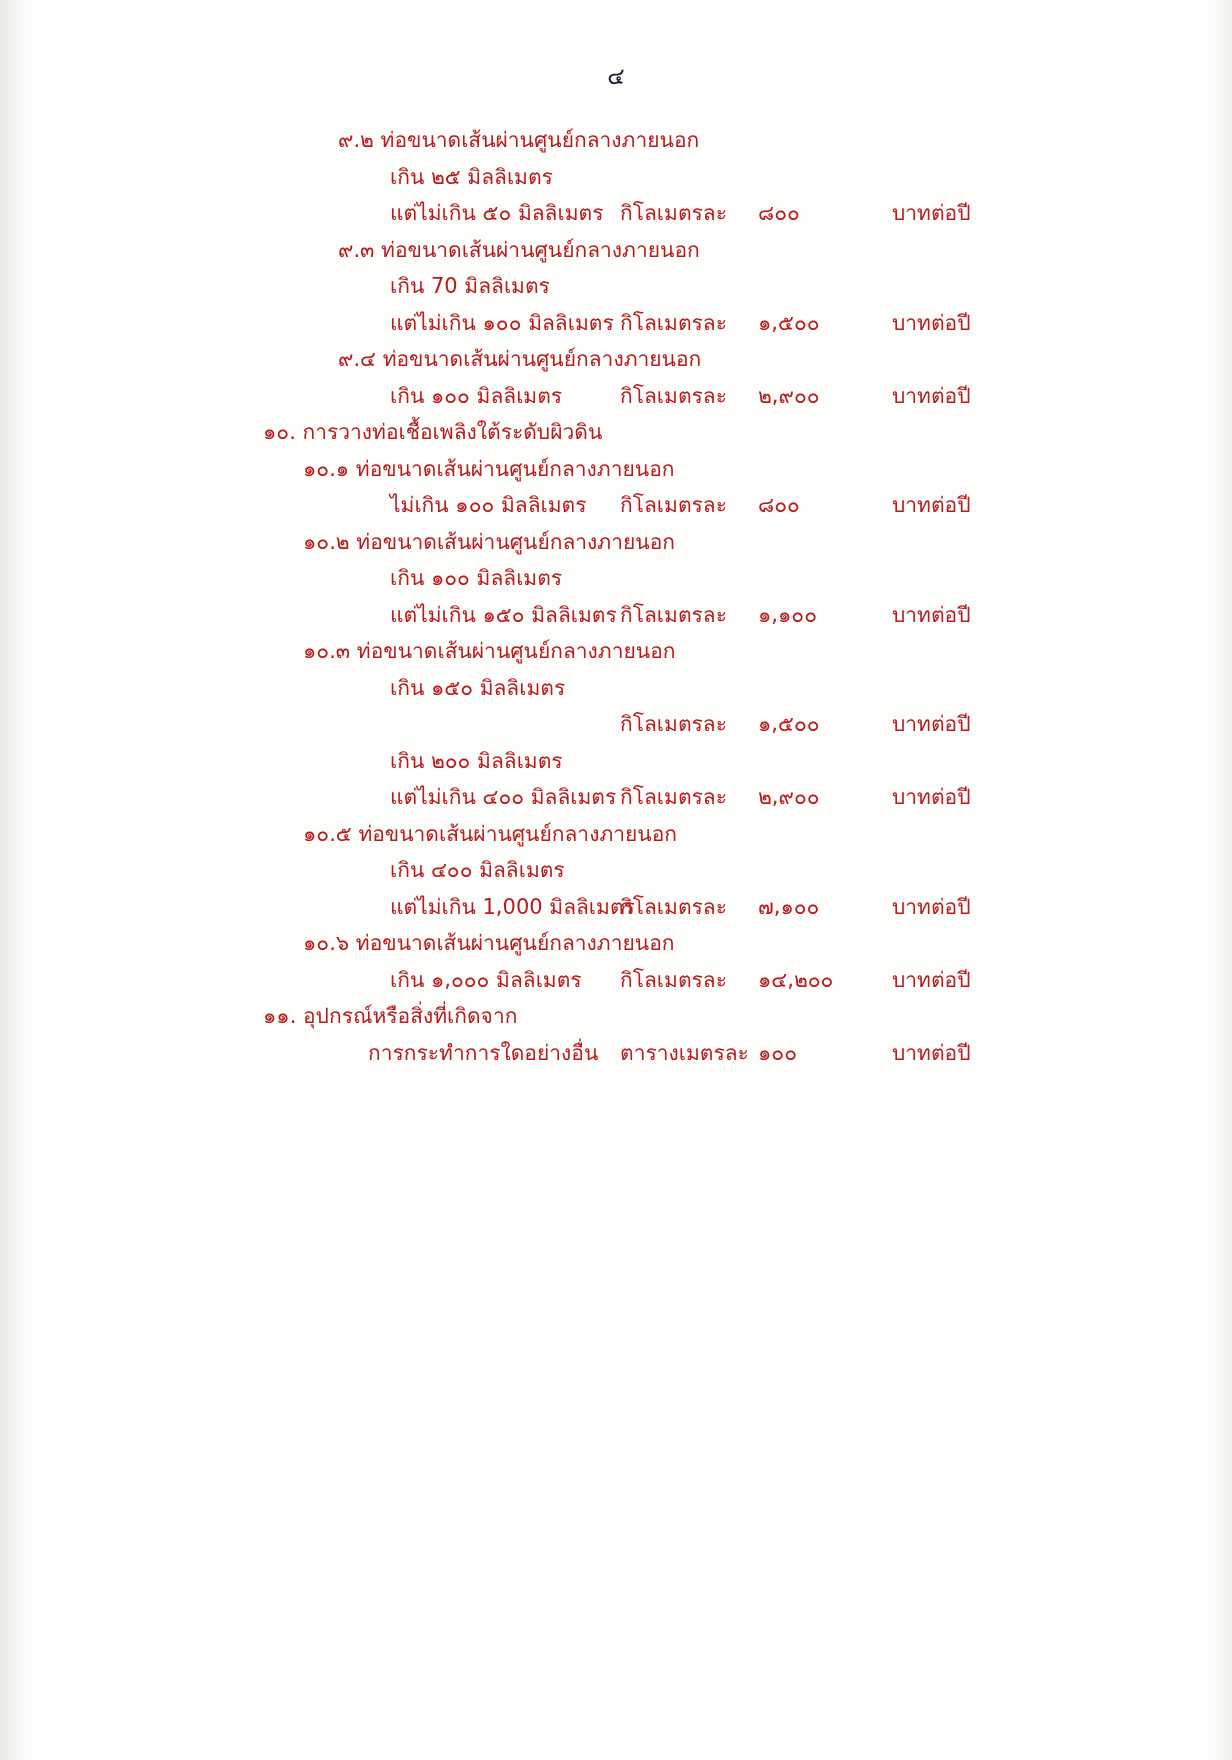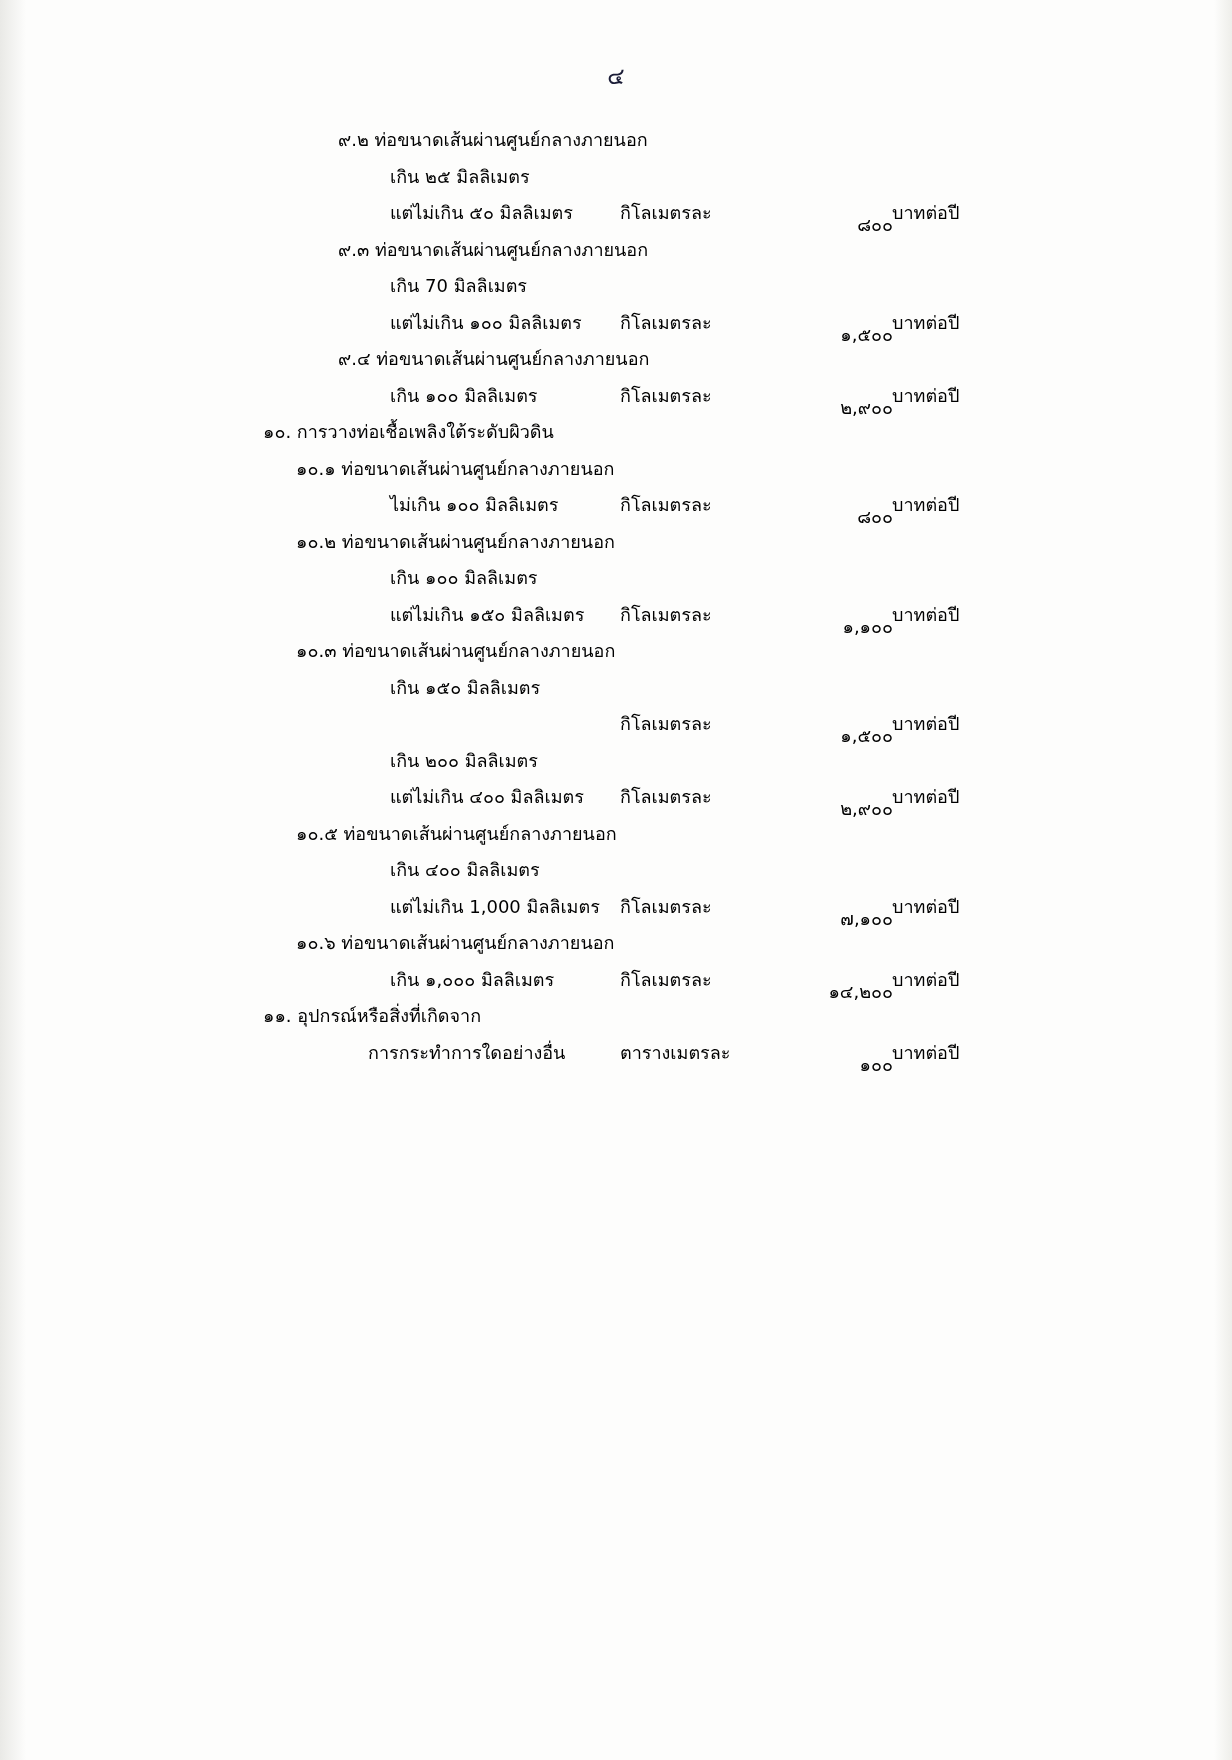--- a/index.html
+++ b/index.html
@@ -49,47 +49,46 @@
   }
   .content {
     position: absolute;
     top: 122px;
     left: 228px;
     width: 800px;
   }
   .row {
     position: relative;
     height: 36.5px;
-    font-size: 18px;
+    font-size: 21px;
     line-height: 36.5px;
-    color: #000000;
+    color: #b91c1c;
     white-space: nowrap;
   }
   .c-text {
     position: absolute;
   }
   .c-unit {
     position: absolute;
     left: 392px;
   }
   .c-amount {
     position: absolute;
-    left: 545px;
+    left: 530px;
     width: 120px;
-    text-align: right;
-    margin-top: 12px;
+    text-align: left;
   }
   .c-per {
     position: absolute;
     left: 664px;
   }
   .lvl-sub    { left: 110px; }
   .lvl-sub2   { left: 140px; }
   .lvl-body   { left: 162px; }
-  .lvl-item   { left: 68px; }
+  .lvl-item   { left: 75px; }
   .lvl-item2  { left: 35px; }
 </style>
 </head>
 <body>
 
 <div class="page">
 
   <div class="page-number">๔</div>
 
   <div class="content">

